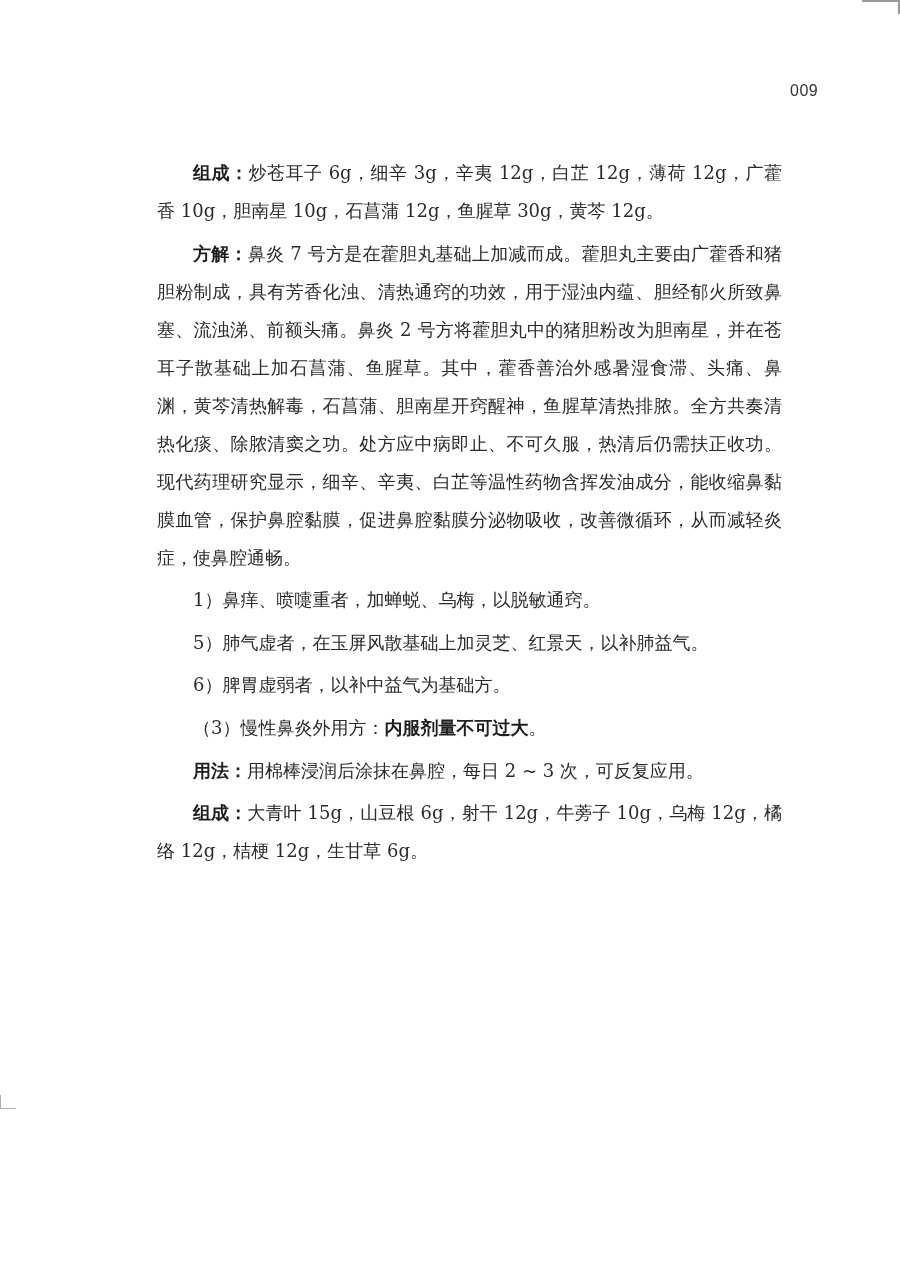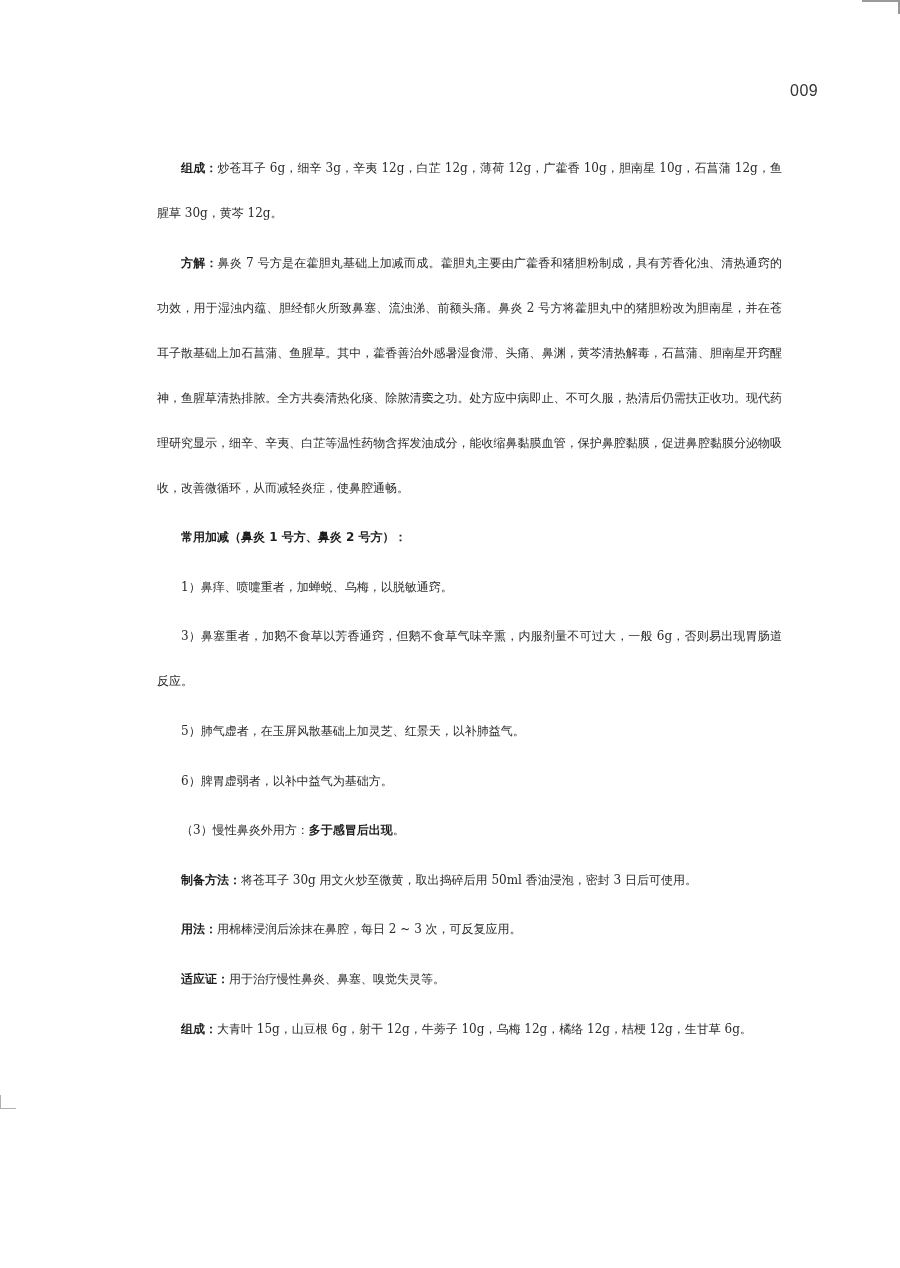--- a/index.html
+++ b/index.html
@@ -3,42 +3,38 @@
 <meta charset="utf-8">
 <style>
   html, body { margin: 0; padding: 0; background: #ffffff; }
   body { width: 900px; height: 1268px; position: relative; overflow: hidden; }
   .page { position: absolute; left: 0; top: 0; width: 900px; height: 1109px; background: #fff; }
   .corner-tr { position: absolute; right: 0; top: 0; width: 38px; height: 2px; background: #9a9a9a; }
   .corner-tr-v { position: absolute; right: 0; top: 0; width: 2px; height: 14px; background: #9a9a9a; }
   .corner-bl { position: absolute; left: 0; bottom: 0; width: 16px; height: 1px; background: #b0b0b0; }
   .corner-bl-v { position: absolute; left: 0; bottom: 0; width: 1px; height: 14px; background: #b0b0b0; }
   .page-number { position: absolute; left: 790px; top: 82px; font-family: "Liberation Sans", sans-serif; font-size: 16px; color: #333; letter-spacing: 0.5px; }
-  .body-text { position: absolute; left: 157px; top: 146px; width: 625px; font-family: "DejaVu Serif", serif; font-size: 12px; line-height: 45px; color: #2a2a2a; text-align: justify; }
+  .body-text { position: absolute; left: 157px; top: 154px; width: 625px; font-family: "DejaVu Serif", serif; font-size: 18px; line-height: 38px; color: #2a2a2a; text-align: justify; }
   .para { margin: 0 0 4.6px 0; text-indent: 2em; }
   .b { font-family: "DejaVu Sans", sans-serif; font-weight: bold; color: #1e1e1e; }
 </style>
 </head>
 <body>
 
 <div class="page">
   <div class="corner-tr"></div>
   <div class="corner-tr-v"></div>
   <div class="corner-bl"></div>
   <div class="corner-bl-v"></div>
 
   <div class="page-number">009</div>
 
   <div class="body-text">
     <p class="para"><span class="b">组成：</span><span>炒苍耳子 6g，细辛 3g，辛夷 12g，白芷 12g，薄荷 12g，广藿香 10g，胆南星 10g，石菖蒲 12g，鱼腥草 30g，黄芩 12g。</span></p>
     <p class="para"><span class="b">方解：</span><span>鼻炎 7 号方是在藿胆丸基础上加减而成。藿胆丸主要由广藿香和猪胆粉制成，具有芳香化浊、清热通窍的功效，用于湿浊内蕴、胆经郁火所致鼻塞、流浊涕、前额头痛。鼻炎 2 号方将藿胆丸中的猪胆粉改为胆南星，并在苍耳子散基础上加石菖蒲、鱼腥草。其中，藿香善治外感暑湿食滞、头痛、鼻渊，黄芩清热解毒，石菖蒲、胆南星开窍醒神，鱼腥草清热排脓。全方共奏清热化痰、除脓清窦之功。处方应中病即止、不可久服，热清后仍需扶正收功。现代药理研究显示，细辛、辛夷、白芷等温性药物含挥发油成分，能收缩鼻黏膜血管，保护鼻腔黏膜，促进鼻腔黏膜分泌物吸收，改善微循环，从而减轻炎症，使鼻腔通畅。</span></p>
-    <p class="para"><span class="b">常用加减（鼻炎 1 号方、鼻炎 2 号方）：</span><span></span></p>
     <p class="para"><span>1）鼻痒、喷嚏重者，加蝉蜕、乌梅，以脱敏通窍。</span></p>
-    <p class="para"><span>3）鼻塞重者，加鹅不食草以芳香通窍，但鹅不食草气味辛熏，内服剂量不可过大，一般 6g，否则易出现胃肠道反应。</span></p>
     <p class="para"><span>5）肺气虚者，在玉屏风散基础上加灵芝、红景天，以补肺益气。</span></p>
     <p class="para"><span>6）脾胃虚弱者，以补中益气为基础方。</span></p>
-    <p class="para"><span>（3）慢性鼻炎外用方：</span><span class="b">多于感冒后出现</span><span>。</span></p>
-    <p class="para"><span class="b">制备方法：</span><span>将苍耳子 30g 用文火炒至微黄，取出捣碎后用 50ml 香油浸泡，密封 3 日后可使用。</span></p>
+    <p class="para"><span>（3）慢性鼻炎外用方：</span><span class="b">内服剂量不可过大</span><span>。</span></p>
     <p class="para"><span class="b">用法：</span><span>用棉棒浸润后涂抹在鼻腔，每日 2 ~ 3 次，可反复应用。</span></p>
-    <p class="para"><span class="b">适应证：</span><span>用于治疗慢性鼻炎、鼻塞、嗅觉失灵等。</span></p>
     <p class="para"><span class="b">组成：</span><span>大青叶 15g，山豆根 6g，射干 12g，牛蒡子 10g，乌梅 12g，橘络 12g，桔梗 12g，生甘草 6g。</span></p>
   </div>
 </div>
 
 </body></html>

